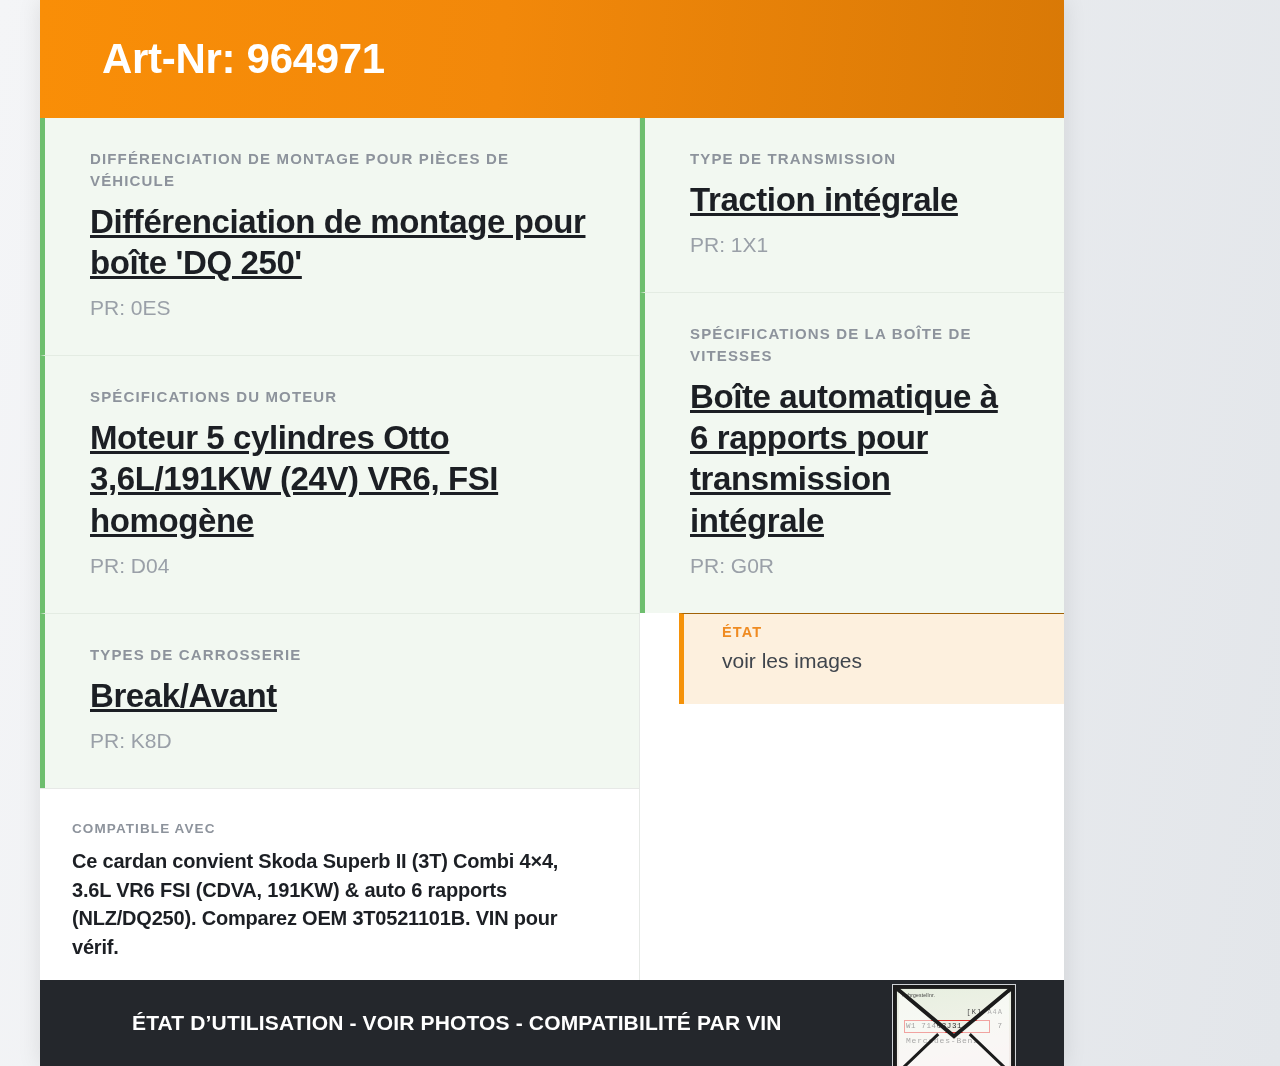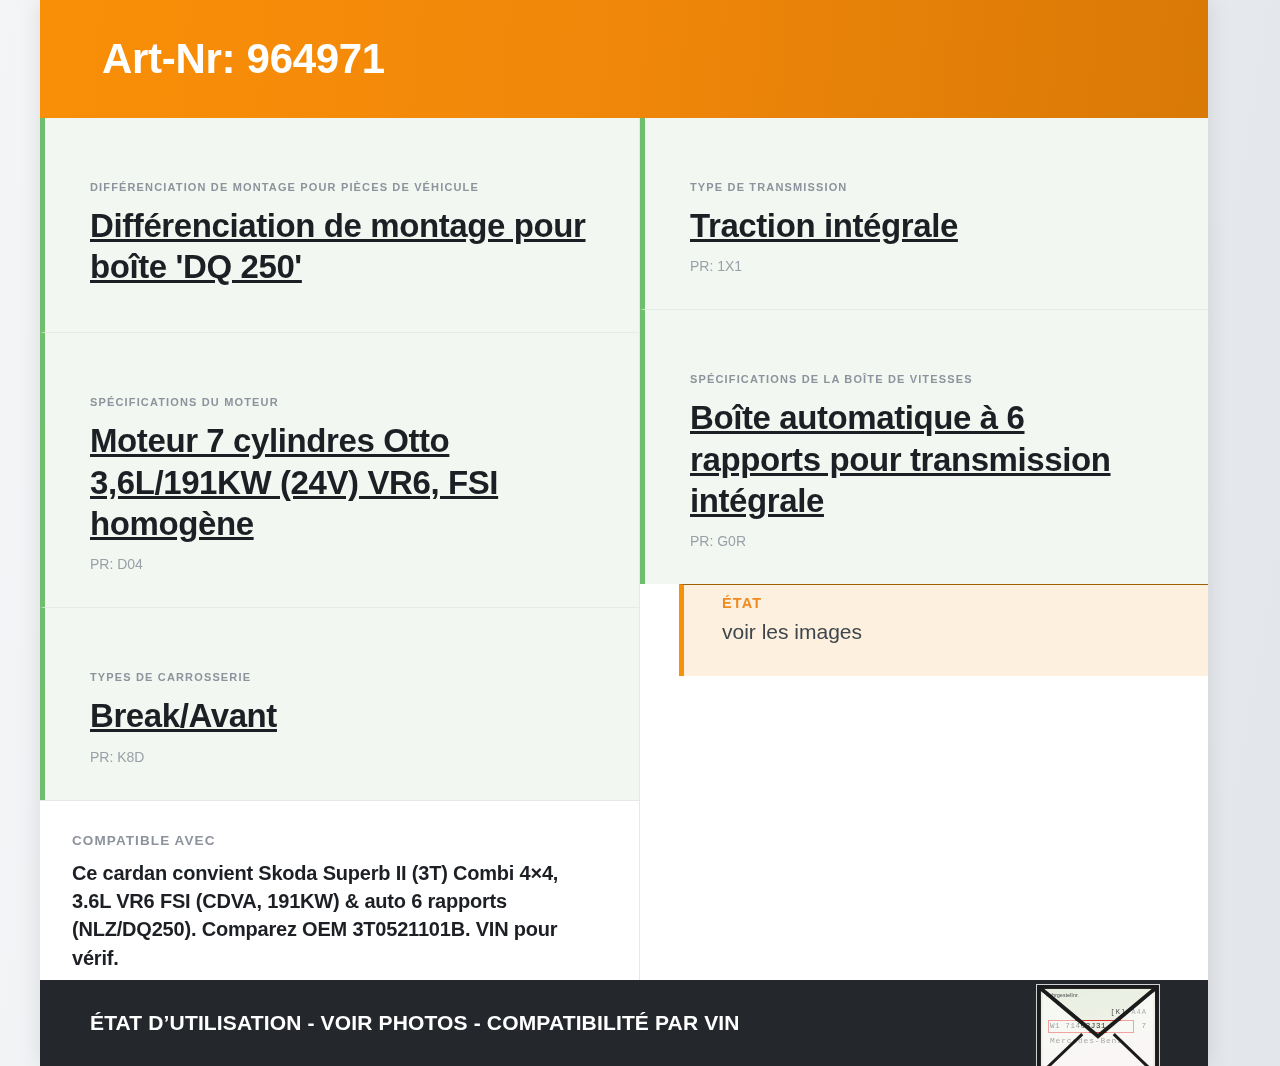--- a/index.html
+++ b/index.html
@@ -11,21 +11,21 @@
     height: 1066px;
     overflow: hidden;
     font-family: "Liberation Sans", sans-serif;
     background: linear-gradient(100deg, #f4f5f7 0%, #eceef1 45%, #e3e6ea 100%);
   }
 
   .page {
     position: absolute;
     left: 40px;
     top: 0;
-    width: 1168px;
+    width: 1024px;
     height: 1066px;
     background: #ffffff;
     box-shadow: 0 0 22px rgba(0,0,0,0.10);
     display: flex;
     flex-direction: column;
     overflow: hidden;
   }
 
   
   .header {
@@ -71,40 +71,39 @@
     background: #f2f8f1;
     border-left: 5px solid #6ebe6e;
     box-sizing: border-box;
     padding: 30px 46px 34px 45px;
   }
   .card + .card {
     border-top: 1px solid #e4ece3;
   }
   .card-label {
     color: #8d939c;
-    font-size: 11px;
+    font-size: 15px;
     font-weight: bold;
     letter-spacing: 1.15px;
     text-transform: uppercase;
     line-height: 1.45;
     margin-bottom: 9px;
-    margin-top: 32px;
   }
   .card-value {
     color: #1c1f24;
     font-size: 33px;
     font-weight: bold;
     line-height: 1.25;
     letter-spacing: -0.4px;
     margin-bottom: 11px;
     text-decoration: underline;
   }
   .card-pr {
     color: #9aa0a8;
-    font-size: 14px;
+    font-size: 21px;
     line-height: 1.3;
   }
 
   
   .card-etat {
     background: #fdf0de;
     border-left: 5px solid #f59209;
     border-top: 1px solid #a16207;
     padding: 10px 46px 30px 38px;
     margin-left: 39px;
@@ -149,21 +148,21 @@
     letter-spacing: -0.2px;
   }
 
   
   .footer {
     flex: 0 0 86px;
     height: 86px;
     background: #24272c;
     display: flex;
     align-items: center;
-    padding: 0 0 0 50px;
+    padding: 0 0 0 92px;
     box-sizing: border-box;
     position: relative;
   }
   .footer-text {
     color: #ffffff;
     font-size: 21px;
     font-weight: bold;
     letter-spacing: 0.15px;
   }
   .footer-thumb {
@@ -253,25 +252,26 @@
     <div class="header-title">Art-Nr: 964971</div>
   </div>
 
   <div class="content">
 
     <div class="col col-left">
 
       <div class="card">
         <div class="card-label">Différenciation de montage pour pièces de véhicule</div>
         <div class="card-value">Différenciation de montage pour boîte 'DQ 250'</div>
+        <div class="card-pr">PR: 0ES</div>
       </div>
 
       <div class="card">
         <div class="card-label">Spécifications du moteur</div>
-        <div class="card-value">Moteur 7 cylindres Otto 3,6L/191KW (24V) VR6, FSI homogène</div>
+        <div class="card-value">Moteur 5 cylindres Otto 3,6L/191KW (24V) VR6, FSI homogène</div>
         <div class="card-pr">PR: D04</div>
       </div>
 
       <div class="card">
         <div class="card-label">Types de carrosserie</div>
         <div class="card-value">Break/Avant</div>
         <div class="card-pr">PR: K8D</div>
       </div>
 
       <div class="compat">

